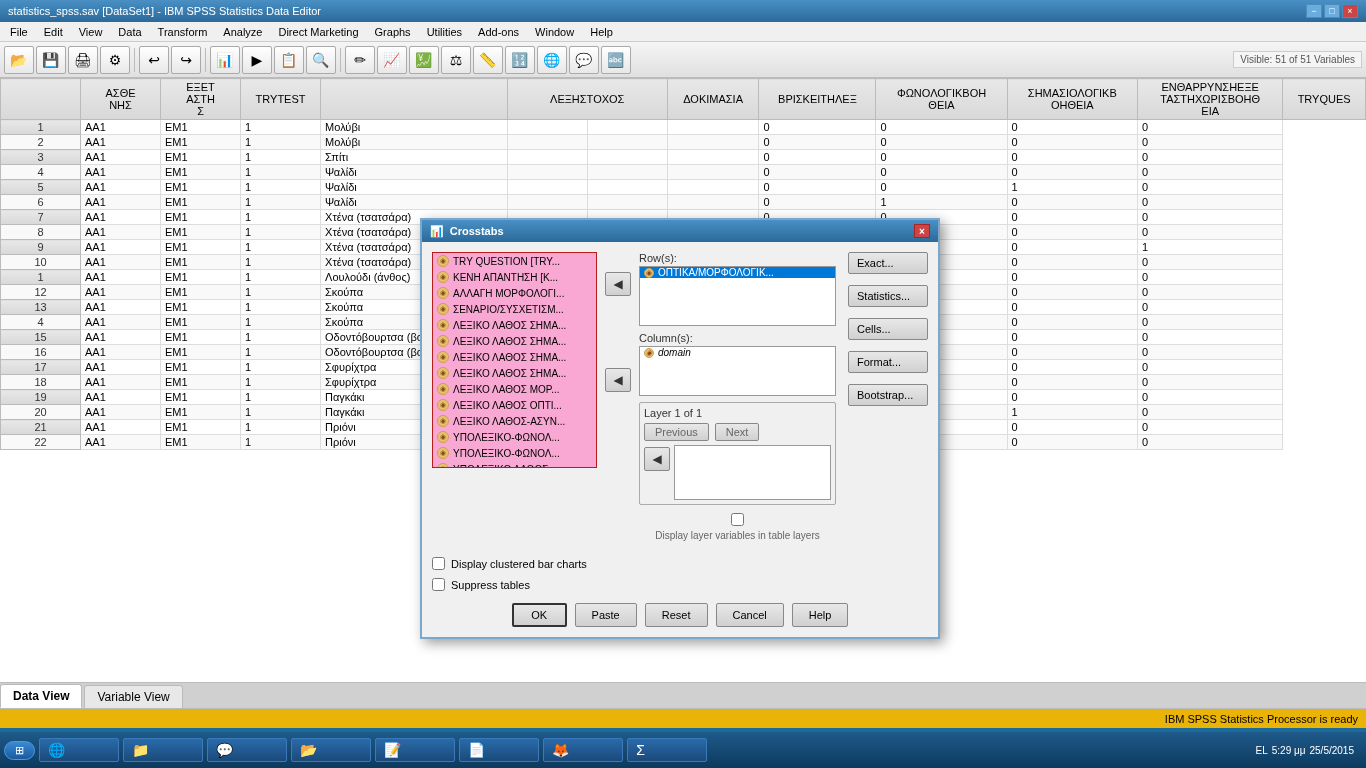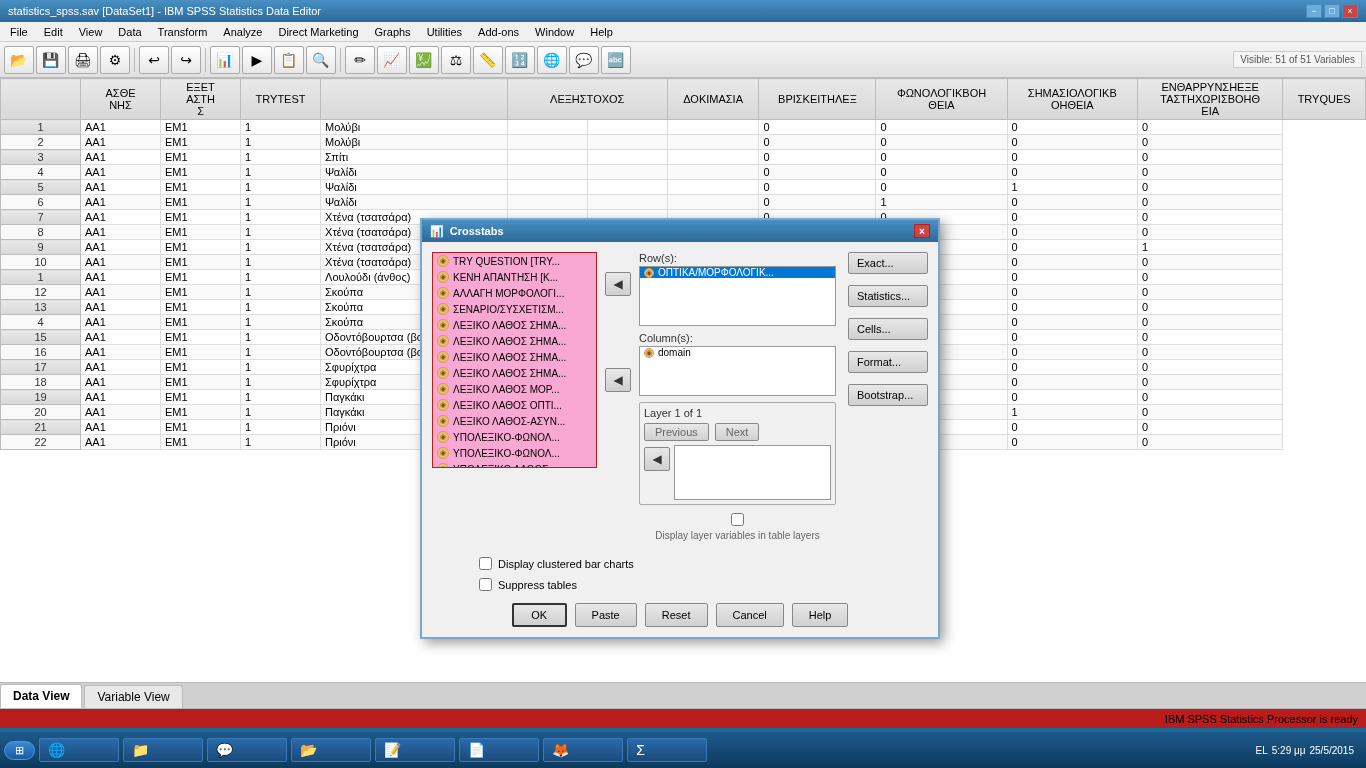--- a/index.html
+++ b/index.html
@@ -248,21 +248,21 @@
       margin-bottom: 2px;
       color: #333;
     }
     .panel-listbox {
       background: white;
       border: 1px solid #999;
       font-size: 10px;
       overflow-y: auto;
     }
     .panel-listbox.rows-box { height: 60px; }
-    .panel-listbox.cols-box { height: 50px; }
+    .panel-listbox.cols-box { height: 50px; font-style: italic; }
     .panel-listbox.layer-box { height: 55px; }
     .panel-row {
       display: flex; align-items: center;
       padding: 0 4px;
       cursor: pointer;
     }
     .panel-row.selected-row { background: #0078d7; color: white; }
     .panel-row .list-icon.small { width: 10px; height: 10px; }
 
     
@@ -311,21 +311,20 @@
       min-width: 80px;
     }
 
     
     .checkbox-row {
       display: flex;
       align-items: center;
       gap: 6px;
       padding: 4px 10px;
       font-size: 11px;
-      margin-left: 47px;
     }
 
     
     .dialog-footer {
       display: flex;
       justify-content: center;
       gap: 8px;
       padding: 8px 10px 10px;
     }
     .footer-btn {
@@ -365,21 +364,21 @@
       background: white;
     }
 
     .scrollable-grid {
       overflow: auto;
       height: 100%;
       width: 100%;
     }
 
     #status-bottom {
-      background: #b91c1c;
+      background: #eab308;
       border-top: 1px solid #bbb;
       height: 20px;
       display: flex;
       align-items: center;
       justify-content: flex-end;
       padding: 0 8px;
       font-size: 11px;
     }
   </style>
 </head>

